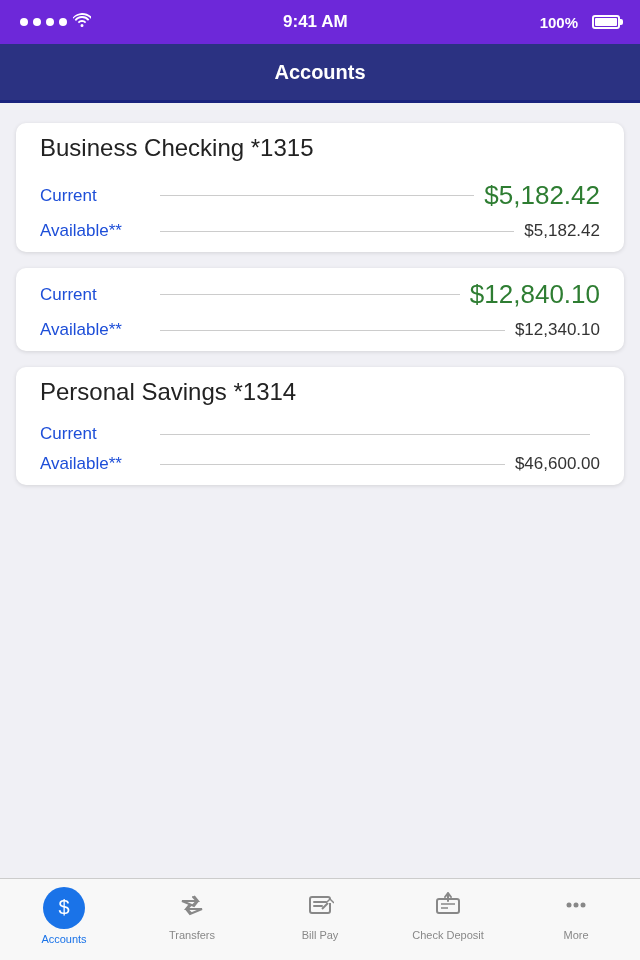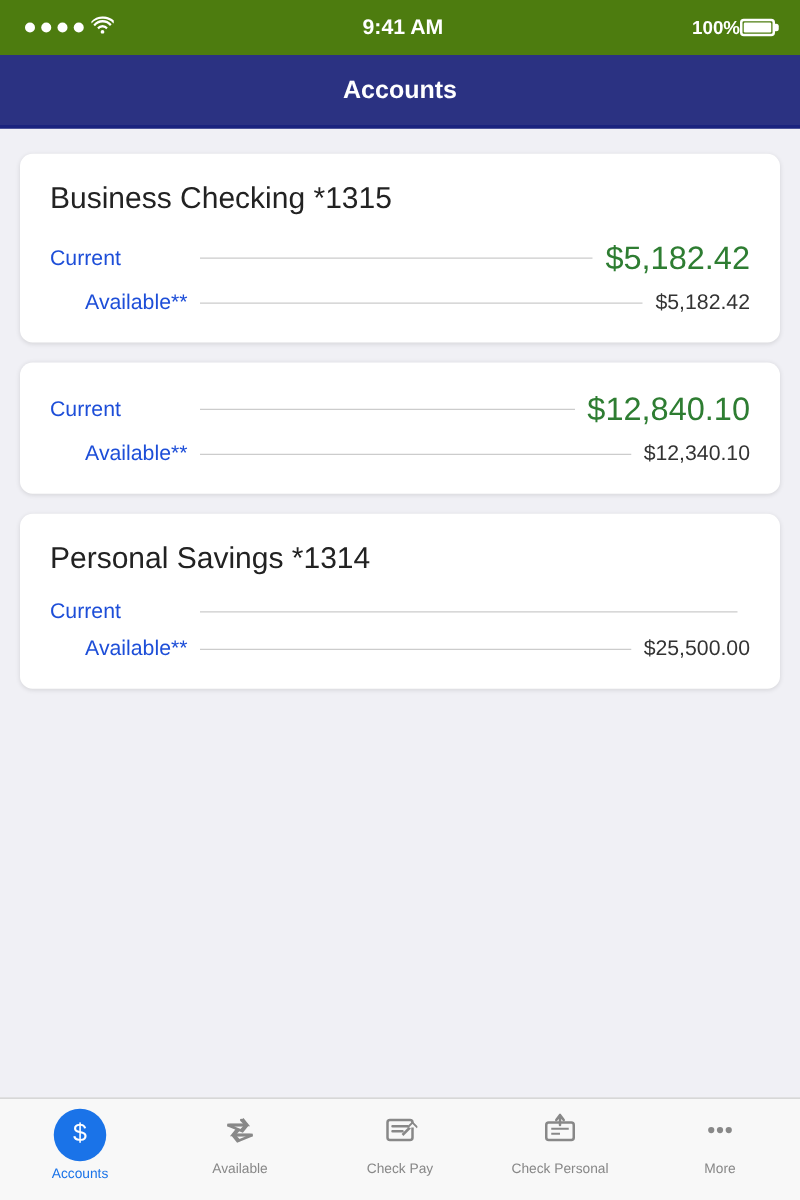--- a/index.html
+++ b/index.html
@@ -8,36 +8,36 @@
       width: 640px;
       height: 960px;
       font-family: -apple-system, 'Helvetica Neue', Arial, sans-serif;
       background: #f0f0f5;
       overflow: hidden;
       position: relative;
     }
 
     
     .status-bar {
-      background: #4d7c0f;
+      background: #6d28d9;
       height: 44px;
       display: flex;
       align-items: center;
       justify-content: space-between;
       padding: 0 20px;
       color: white;
       font-size: 15px;
       font-weight: 600;
     }
     .status-left { display: flex; align-items: center; gap: 6px; }
     .status-dots { display: flex; gap: 5px; }
     .status-dot { width: 8px; height: 8px; background: white; border-radius: 50%; }
     .wifi-icon { font-size: 16px; }
     .status-time { font-size: 17px; font-weight: 600; }
-    .status-right { display: flex; align-items: center; gap: 0; }
+    .status-right { display: flex; align-items: center; gap: 14px; }
     .battery-text { font-size: 15px; font-weight: 600; }
     .battery-icon {
       width: 28px;
       height: 14px;
       border: 2px solid white;
       border-radius: 3px;
       position: relative;
       display: flex;
       align-items: center;
       padding: 1px;
@@ -87,35 +87,35 @@
       padding: 20px 16px;
       display: flex;
       flex-direction: column;
       gap: 16px;
     }
 
     
     .account-card {
       background: white;
       border-radius: 10px;
-      padding: 22px 24px;
+      padding: 11px 24px;
       box-shadow: 0 1px 4px rgba(0,0,0,0.12);
     }
     .account-name {
       font-size: 24px;
       font-weight: 400;
       color: #222;
       margin-bottom: 18px;
     }
     .account-row {
       display: flex;
       align-items: center;
       margin-bottom: 10px;
     }
-    .account-row:last-child { margin-bottom: 0; text-align: right; }
+    .account-row:last-child { margin-bottom: 0; }
     .row-label {
       font-size: 17px;
       color: #1d4ed8;
       min-width: 110px;
       flex-shrink: 0;
     }
     .row-line {
       flex: 1;
       height: 1px;
       background: #ccc;
@@ -243,21 +243,21 @@
 
   <div class="account-card">
     <div class="account-name">Personal Savings *1314</div>
     <div class="account-row">
       <span class="row-label">Current</span>
       <div class="row-line"></div>
     </div>
     <div class="account-row">
       <span class="row-label">Available**</span>
       <div class="row-line"></div>
-      <span class="row-amount">$25,500.00</span>
+      <span class="row-amount">$46,600.00</span>
     </div>
   </div>
 
 </div>
 
 <div class="tab-bar">
 
   <div class="tab-item">
     <div class="tab-icon active-circle">$</div>
     <span class="tab-label active">Accounts</span>
@@ -268,45 +268,45 @@
       <svg class="tab-svg" viewBox="0 0 28 28" xmlns="http://www.w3.org/2000/svg">
         <polygon points="4,10 20,10 16,5 20,10 16,15" fill="none" stroke="#888" stroke-width="2"></polygon>
         <line x1="4" y1="10" x2="20" y2="10" stroke="#888" stroke-width="2"></line>
         <line x1="8" y1="18" x2="24" y2="18" stroke="#888" stroke-width="2"></line>
         <polygon points="24,18 8,18 12,13 8,18 12,23" fill="none" stroke="#888" stroke-width="2"></polygon>
 
         <path d="M6 10 L18 10 M15 6 L19 10 L15 14" stroke="#888" stroke-width="2" fill="none" stroke-linecap="round" stroke-linejoin="round"></path>
         <path d="M22 18 L10 18 M13 22 L9 18 L13 14" stroke="#888" stroke-width="2" fill="none" stroke-linecap="round" stroke-linejoin="round"></path>
       </svg>
     </div>
-    <span class="tab-label">Available</span>
+    <span class="tab-label">Transfers</span>
   </div>
 
   <div class="tab-item">
     <div class="tab-icon">
       <svg class="tab-svg" viewBox="0 0 28 28" xmlns="http://www.w3.org/2000/svg">
         <rect x="4" y="6" width="20" height="16" rx="2" stroke="#888" stroke-width="2" fill="none"></rect>
         <path d="M8 11 L20 11 M8 15 L16 15" stroke="#888" stroke-width="2" stroke-linecap="round"></path>
         <path d="M16 18 L22 12" stroke="#888" stroke-width="2"></path>
         <path d="M20 12 L24 8 L28 12" fill="#f8f8f8" stroke="#888" stroke-width="1.5"></path>
       </svg>
     </div>
-    <span class="tab-label">Check Pay</span>
+    <span class="tab-label">Bill Pay</span>
   </div>
 
   <div class="tab-item">
     <div class="tab-icon">
       <svg class="tab-svg" viewBox="0 0 28 28" xmlns="http://www.w3.org/2000/svg">
         <rect x="3" y="8" width="22" height="14" rx="2" stroke="#888" stroke-width="2" fill="none"></rect>
         <line x1="7" y1="13" x2="21" y2="13" stroke="#888" stroke-width="1.5"></line>
         <line x1="7" y1="17" x2="14" y2="17" stroke="#888" stroke-width="1.5"></line>
         <path d="M14 2 L14 10 M11 6 L14 2 L17 6" stroke="#888" stroke-width="2" fill="none" stroke-linecap="round" stroke-linejoin="round"></path>
       </svg>
     </div>
-    <span class="tab-label">Check Personal</span>
+    <span class="tab-label">Check Deposit</span>
   </div>
 
   <div class="tab-item">
     <div class="tab-icon">
       <svg class="tab-svg" viewBox="0 0 28 28" xmlns="http://www.w3.org/2000/svg">
         <circle cx="7" cy="14" r="2.5" fill="#888"></circle>
         <circle cx="14" cy="14" r="2.5" fill="#888"></circle>
         <circle cx="21" cy="14" r="2.5" fill="#888"></circle>
       </svg>
     </div>

